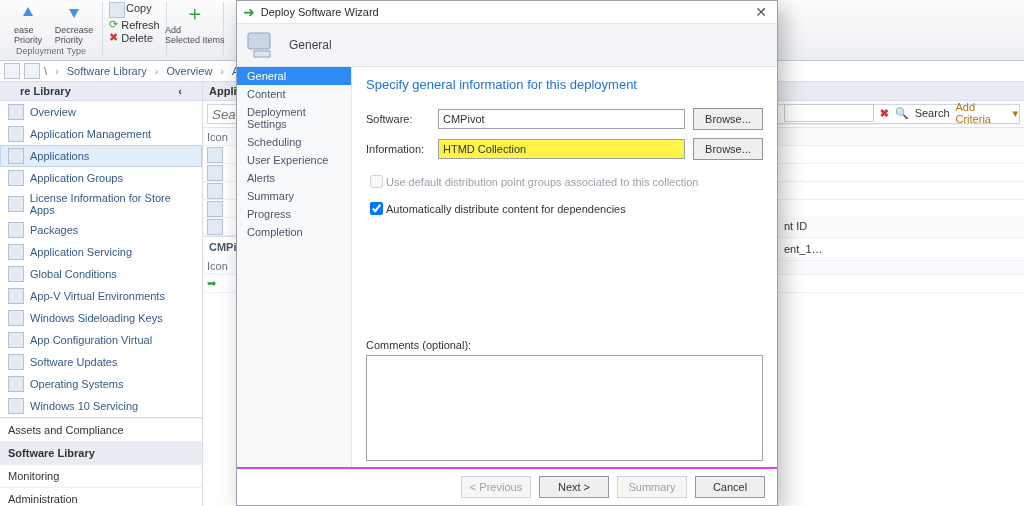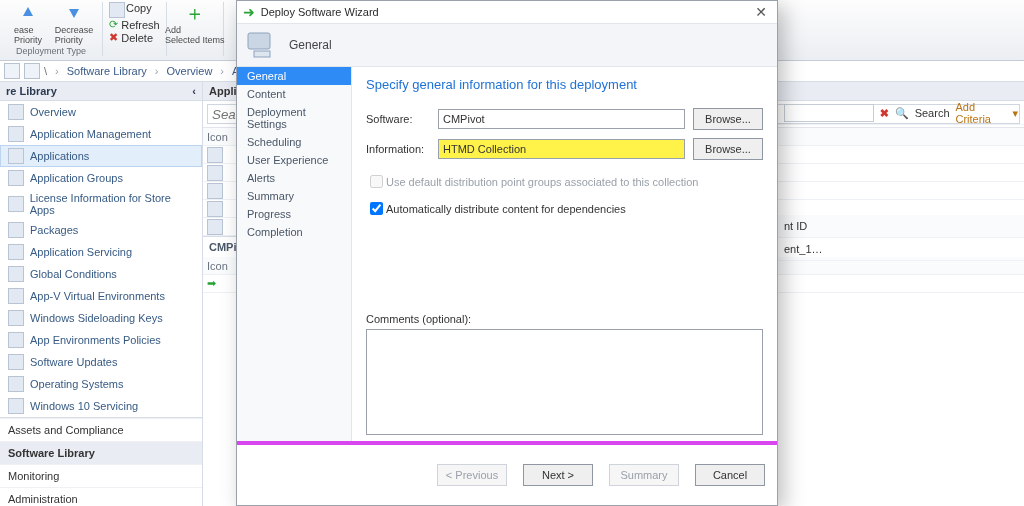--- a/index.html
+++ b/index.html
@@ -15,21 +15,21 @@
 
   
   .crumb { height: 20px; background: #fff; border-bottom: 1px solid #d6dde6; display: flex; align-items: center; gap: 4px; padding: 0 4px; color: #395a88; }
   .crumb .sep { color: #9aa1aa; margin: 0 4px; }
   .crumb-ico { width: 14px; height: 14px; border: 1px solid #b7c2d1; background: #eef3fa; display: inline-block; }
 
   
   .main { display: flex; height: calc(506px - 78px); }
 
   .nav { width: 202px; border-right: 1px solid #d6dde6; display: flex; flex-direction: column; background: #fff; }
-  .nav-header { background: #e9edf3; border-bottom: 1px solid #d6dde6; padding: 3px 6px; font-weight: 600; color: #2b3a52; display: flex; justify-content: space-between; }
+  .nav-header { background: #e9edf3; border-bottom: 1px solid #d6dde6; padding: 3px 20px; font-weight: 600; color: #2b3a52; display: flex; justify-content: space-between; }
   .nav-list { flex: 1; overflow: auto; }
   .nav-item { display: flex; align-items: center; gap: 6px; padding: 3px 8px; color: #365a84; cursor: default; }
   .nav-item.selected { background: #e3eefb; border: 1px solid #bcd4f0; padding: 2px 7px; }
   .wunderbar { border-top: 1px solid #d6dde6; }
   .wunderbar div { padding: 5px 8px; border-top: 1px solid #eef0f3; }
   .wunderbar .active { background: #e9edf3; font-weight: 600; }
 
   .content { flex: 1; background: #fff; position: relative; }
   .list-header { background: #e9edf3; border-bottom: 1px solid #d6dde6; padding: 3px 6px; font-weight: 600; display: flex; justify-content: space-between; }
   .search-strip { padding: 3px 4px; border-bottom: 1px solid #e2e6ec; display: flex; gap: 6px; align-items: center; }
@@ -63,21 +63,21 @@
   .form-label { width: 72px; color: #333; }
   .form-input { flex: 1; border: 1px solid #9aa1aa; height: 18px; padding: 0 4px; font-size: 11px; display:flex; align-items:center;}
   .hi-yellow { background: #fff34a; }
   .btn { border: 1px solid #8f97a3; background: #efefef; height: 20px; min-width: 68px; font-size: 11px; margin-left: 8px; display:flex; align-items:center; justify-content:center; }
   .btn.dis { color: #9aa1aa; border-color: #cfd4dc; background:#f6f6f6; }
   .chk-row { display: flex; align-items: center; gap: 0; color: #333; margin: 4px 0 4px 0; font-size: 11px;}
   .chk-row.dis { color: #9aa1aa; }
   input[type=checkbox]{ width:13px; height:13px;}
   .comments-lbl { margin-top: auto; margin-bottom: 4px; }
   .comments { flex: 0 0 100px; border: 1px solid #9aa1aa; resize: none; font-family: inherit; font-size: 11px; }
-  .wizard-footer { height: 36px; border-top: 4px solid #d946ef; display: flex; align-items: center; justify-content: flex-end; gap: 8px; padding: 12px 12px; }
+  .wizard-footer { height: 36px; border-top: 2px solid #d946ef; display: flex; align-items: center; justify-content: flex-end; padding: 0 12px; }
 
   
   .right-strip { position:absolute; right:0; top:78px; width:246px; height:420px; border-left:1px solid #e2e6ec; }
   .right-row { display:flex; align-items:center; height:22px; border-bottom:1px solid #eef1f5; padding:0 6px; gap:6px;}
   .right-row .pill { border:1px solid #c6ccd5; height:16px; width:100px; }
   .x-icon { color:#d0372f; font-weight:bold; }
 </style>
 </head>
 <body>
 
@@ -207,21 +207,21 @@
           <div class="nav-item">
             <span class="ico-tiny"></span>
             <span>App-V Virtual Environments</span>
           </div>
           <div class="nav-item">
             <span class="ico-tiny"></span>
             <span>Windows Sideloading Keys</span>
           </div>
           <div class="nav-item">
             <span class="ico-tiny"></span>
-            <span>App Environments Policies</span>
+            <span>App Configuration Virtual</span>
           </div>
           <div class="nav-item">
             <span class="ico-tiny"></span>
             <span>Software Updates</span>
           </div>
           <div class="nav-item">
             <span class="ico-tiny"></span>
             <span>Operating Systems</span>
           </div>
           <div class="nav-item">

